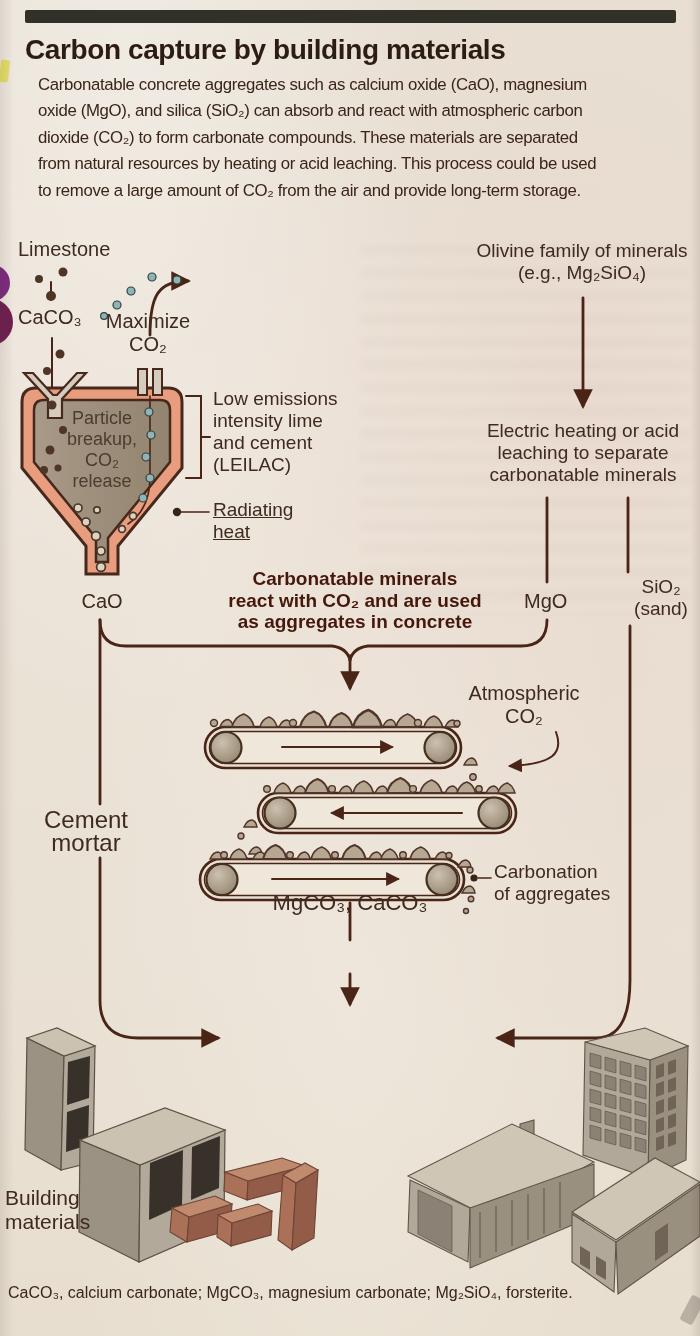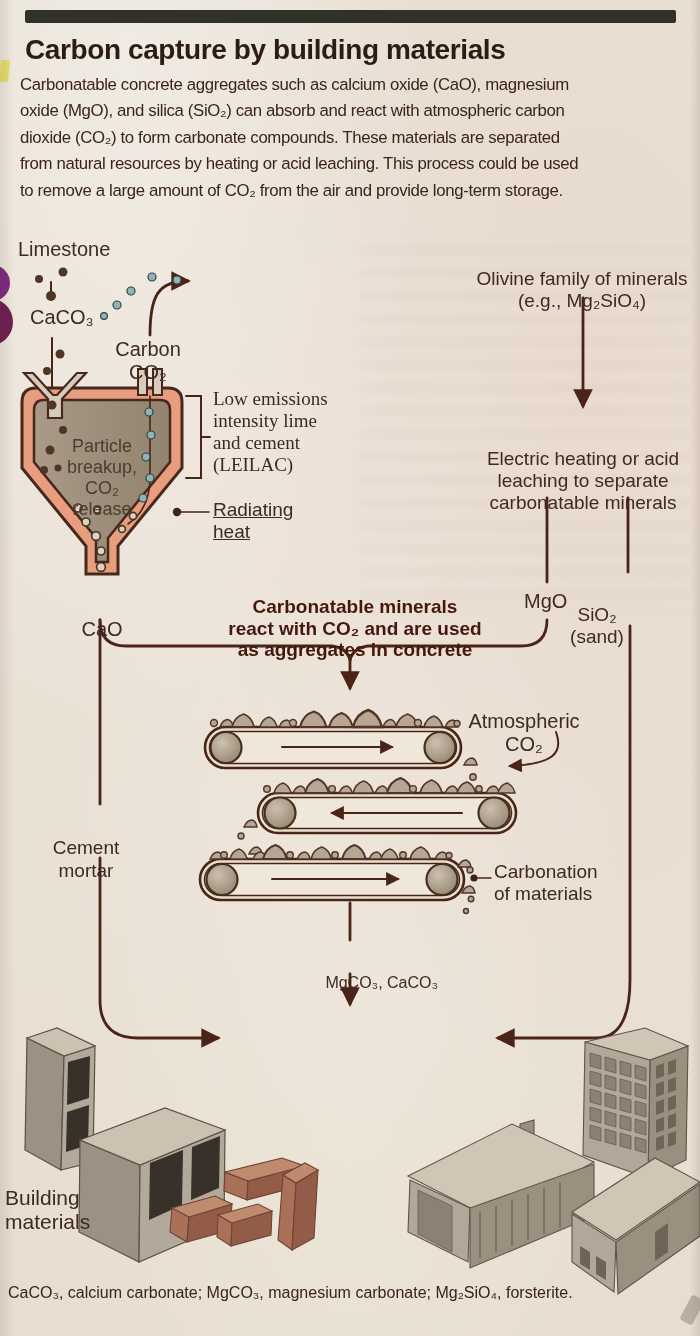--- a/index.html
+++ b/index.html
@@ -7,41 +7,41 @@
     position:relative;width:700px;height:1336px;overflow:hidden;
     font-family:"Liberation Sans","DejaVu Sans",sans-serif;
     background:
       radial-gradient(ellipse at 18% 4%, rgba(255,255,255,.30), transparent 38%),
       radial-gradient(ellipse at 85% 28%, rgba(216,168,158,.14), transparent 52%),
       radial-gradient(ellipse at 50% 75%, rgba(255,252,244,.20), transparent 60%),
       linear-gradient(#e9e2d6, #ece3d8 30%, #eae1d5 70%, #e7decf);
   }
   .lbl{position:absolute;z-index:3;color:#3f2a20;font-size:19px;line-height:22px;white-space:pre-line;}
   .bold{font-weight:700;color:#45180b;}
-  .ctr{text-align:center;margin-top:28px;}
+  .ctr{text-align:center;}
   #topbar{position:absolute;left:25px;top:10px;width:651px;height:13px;background:#31312a;border-radius:2px;z-index:3;}
   #title{left:25px;top:34px;font-size:28px;line-height:32px;font-weight:700;color:#2c1c13;letter-spacing:-.4px;}
-  #intro{left:20px;top:72px;width:662px;font-size:16.8px;line-height:26.4px;letter-spacing:-.35px;color:#3b2418;}
+  #intro{left:38px;top:72px;width:662px;font-size:16.8px;line-height:26.4px;letter-spacing:-.35px;color:#3b2418;}
   #limestone{left:18px;top:238px;font-size:20px;}
-  #caco3{left:30px;top:306px;font-size:20px;}
+  #caco3{left:18px;top:306px;font-size:20px;}
   #gaseous{left:102px;top:310px;width:92px;font-size:20px;line-height:23px;}
   #ccs{left:220px;top:262px;font-size:20px;line-height:23px;}
   #kilntext{left:40px;top:408px;width:124px;font-size:18px;line-height:21px;color:#4b3c2f;}
-  #leilac{left:213px;top:388px;font-family:Liberation Serif, serif;}
+  #leilac{left:213px;top:388px;}
   #radheat{left:213px;top:499px;text-decoration:underline;}
   #cao{left:79px;top:590px;width:46px;font-size:20px;}
   #olivine{left:465px;top:240px;width:234px;}
   #electric{left:468px;top:420px;width:230px;}
   #carbbold{left:216px;top:568px;width:278px;font-size:19px;line-height:21.5px;}
   #mgo{left:524px;top:590px;font-size:20px;}
-  #sio2{left:564px;top:576px;width:66px;}
+  #sio2{left:628px;top:576px;width:66px;}
   #atm{left:464px;top:682px;width:120px;font-size:20px;line-height:23px;}
-  #cemmor{left:40px;top:808px;width:92px;font-size:19px;line-height:23px;}
+  #cemmor{left:40px;top:808px;width:92px;font-size:24px;line-height:23px;}
   #carbonation{left:494px;top:861px;}
-  #mgco3{left:262px;top:944px;width:176px;font-size:16px;text-align:right;}
+  #mgco3{left:262px;top:892px;width:176px;font-size:22px;}
   #maximize{left:206px;top:1022px;width:308px;font-size:20px;line-height:22.5px;}
   #bldmat{left:5px;top:1186px;font-size:21px;line-height:24px;}
   #footnote{left:8px;top:1282px;font-size:16px;color:#3a241b;}
   
   #hl-yellow{position:absolute;left:0;top:60px;width:9px;height:22px;background:#e3da52;opacity:.85;border-radius:2px;transform:rotate(6deg);z-index:4;}
   #edge-left{position:absolute;left:0;top:0;width:14px;height:100%;background:linear-gradient(to right,rgba(70,50,40,.10),transparent);z-index:4;}
   #edge-right{position:absolute;right:0;top:0;width:10px;height:100%;background:linear-gradient(to left,rgba(70,50,40,.12),transparent);z-index:4;}
   #ghost{position:absolute;left:360px;top:245px;width:330px;height:370px;z-index:1;opacity:.5;filter:blur(2px);
     background:repeating-linear-gradient(rgba(118,88,76,.055) 0 10px, transparent 10px 23px);}
   #curl{position:absolute;left:685px;top:1296px;width:14px;height:28px;background:#8a8276;opacity:.5;transform:rotate(28deg);border-radius:3px;z-index:4;}
@@ -84,21 +84,21 @@
 
   <div class="lbl" id="title">Carbon capture by building materials</div>
   <div class="lbl" id="intro">Carbonatable concrete aggregates such as calcium oxide (CaO), magnesium
 oxide (MgO), and silica (SiO₂) can absorb and react with atmospheric carbon
 dioxide (CO₂) to form carbonate compounds. These materials are separated
 from natural resources by heating or acid leaching. This process could be used
 to remove a large amount of CO₂ from the air and provide long-term storage.</div>
 
   <div class="lbl" id="limestone">Limestone</div>
   <div class="lbl" id="caco3">CaCO₃</div>
-  <div class="lbl ctr" id="gaseous">Carbon
+  <div class="lbl ctr" id="gaseous">Maximize
 CO₂</div>
   <div class="lbl ctr" id="kilntext">Particle
 breakup,
 CO₂
 release</div>
   <div class="lbl" id="leilac">Low emissions
 intensity lime
 and cement
 (LEILAC)</div>
   <div class="lbl" id="radheat">Radiating
@@ -113,21 +113,21 @@
 react with CO₂ and are used
 as aggregates in concrete</div>
   <div class="lbl" id="mgo">MgO</div>
   <div class="lbl ctr" id="sio2">SiO₂
 (sand)</div>
   <div class="lbl ctr" id="atm">Atmospheric
 CO₂</div>
   <div class="lbl ctr" id="cemmor">Cement
 mortar</div>
   <div class="lbl" id="carbonation">Carbonation
-of materials</div>
+of aggregates</div>
   <div class="lbl ctr" id="mgco3">MgCO₃, CaCO₃</div>
   <div class="lbl" id="bldmat">Building
 materials</div>
   <div class="lbl" id="footnote">CaCO₃, calcium carbonate; MgCO₃, magnesium carbonate; Mg₂SiO₄, forsterite.</div>
 
   <svg id="diagram" width="700" height="1336" viewBox="0 0 700 1336">
     <defs>
       <marker id="ah" viewBox="0 0 10 10" refX="8.5" refY="5" markerWidth="7" markerHeight="7" orient="auto">
         <path d="M0,0 L10,5 L0,10 Z" fill="#4a2416"></path>
       </marker>

